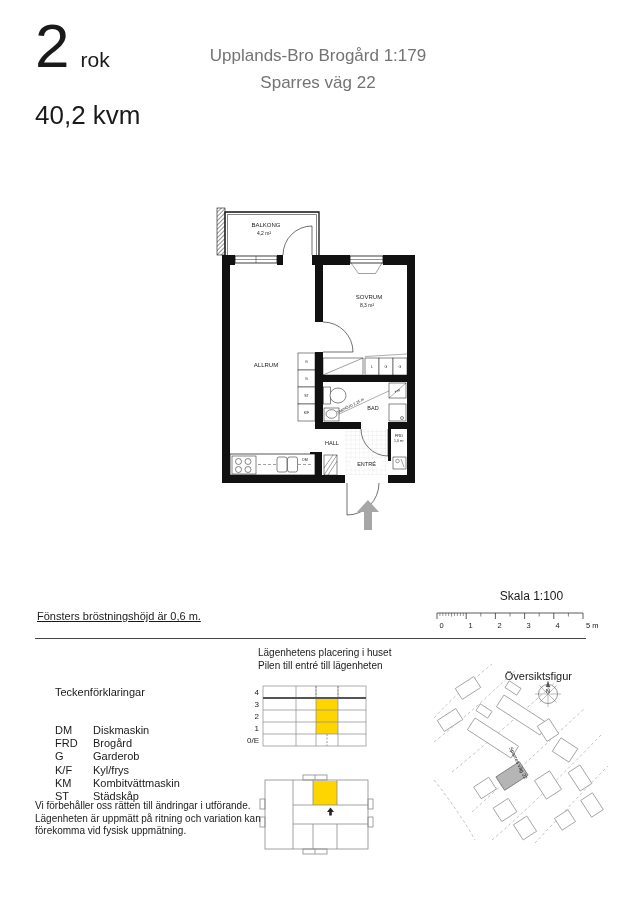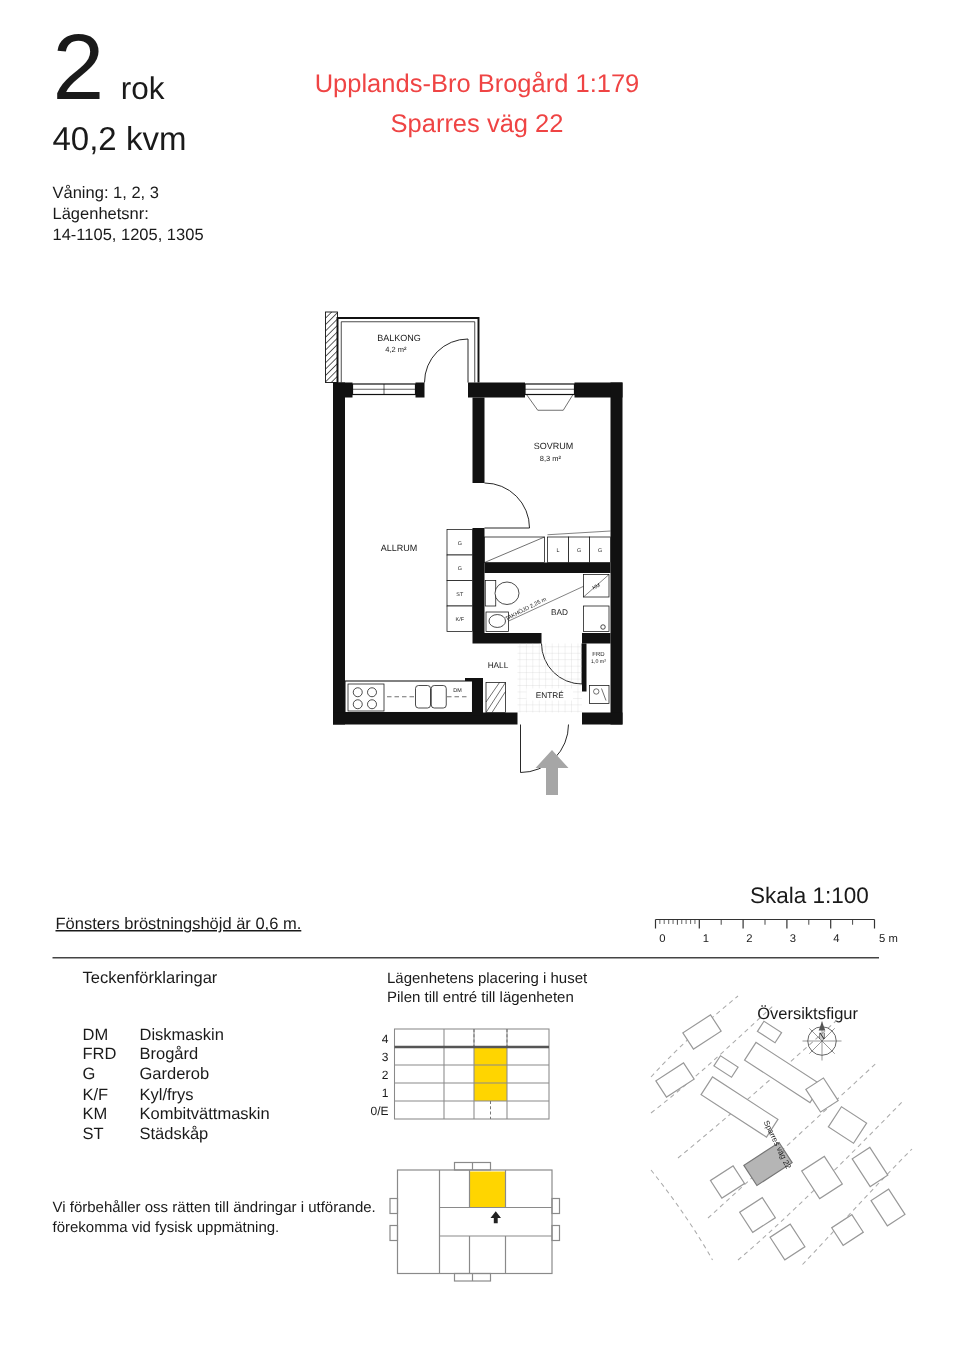--- a/index.html
+++ b/index.html
@@ -6,38 +6,38 @@
   .page{position:relative;width:636px;height:900px;background:#ffffff;
         font-family:"Liberation Sans",sans-serif;color:#1a1a1a;overflow:hidden;margin:0 auto;}
   svg{font-family:"Liberation Sans",sans-serif;}
   svg text{fill:#1a1a1a;}
 
   
   .hdr-left{position:absolute;left:35px;top:16px;}
   .rooms-row{display:flex;align-items:baseline;}
   .big-num{font-size:62px;line-height:60px;font-weight:400;}
   .rok{font-size:21px;margin-left:11px;}
-  .area{font-size:22px;margin-top:4px;}
+  .area{font-size:26px;margin-top:24px;}
   .meta{font-size:11px;line-height:14px;margin-top:16px;}
   .hdr-title{position:absolute;left:148px;top:42px;width:340px;text-align:center;
-             font-size:17px;line-height:27px;color:#ef4444;}
+             font-size:17px;line-height:27px;color:#737373;}
 
   
   .plan-svg{position:absolute;left:213px;top:203px;}
 
   
-  .skala{position:absolute;left:500px;top:589px;width:103px;text-align:left;font-size:15px;}
+  .skala{position:absolute;left:480px;top:589px;width:103px;text-align:center;font-size:12px;}
   .scalebar-svg{position:absolute;left:435px;top:611px;}
 
   .window-note{position:absolute;left:37px;top:610px;font-size:11px;text-decoration:underline;}
   .divider{position:absolute;left:35px;top:638px;width:551px;height:1px;background:#444;}
 
   
   .legend{position:absolute;left:55px;top:646px;font-size:11px;}
-  .legend-title{margin-bottom:26px;}
+  .legend-title{margin-bottom:26px;margin-top:40px;}
   .legend-row{display:grid;grid-template-columns:38px auto;line-height:13.2px;}
 
   
   .placement-titles{position:absolute;left:258px;top:646px;font-size:10px;line-height:13px;}
   .elevation-svg{position:absolute;left:243px;top:684px;}
   .footprint-svg{position:absolute;left:255px;top:770px;}
 
   
   .overview-title{position:absolute;left:430px;top:670px;width:142px;text-align:right;font-size:11px;}
   .sitemap-svg{position:absolute;left:430px;top:660px;}
@@ -48,25 +48,20 @@
 <body>
 
 <div class="page">
 
   <div class="hdr-left">
     <div class="rooms-row">
       <span class="big-num">2</span>
       <span class="rok">rok</span>
     </div>
     <div class="area">40,2 kvm</div>
-    <div class="meta">
-      <div>Våning: 1, 2, 3</div>
-      <div>Lägenhetsnr:</div>
-      <div>14-1105, 1205, 1305</div>
-    </div>
   </div>
 
   <div class="hdr-title">
     <div>Upplands-Bro Brogård 1:179</div>
     <div>Sparres väg 22</div>
   </div>
 
   <svg class="plan-svg" width="210" height="330" viewBox="0 0 210 330">
     <defs>
       <pattern id="tiles" width="4.3" height="4.3" patternUnits="userSpaceOnUse">
@@ -316,16 +311,17 @@
     <g stroke="#555" stroke-width="0.6" fill="none">
       <circle cx="118" cy="34" r="9.5"></circle>
       <path d="M118 21 V47 M105 34 H131 M109.5 25.5 L126.5 42.5 M126.5 25.5 L109.5 42.5" stroke-width="0.4"></path>
       <polygon points="118,21 115.8,27 120.2,27" fill="#555" stroke="none"></polygon>
     </g>
     <text x="118" y="32.5" font-size="6" text-anchor="middle">N</text>
   </svg>
 
   <div class="disclaimer">
     <div>Vi förbehåller oss rätten till ändringar i utförande.</div>
+    <div>Lägenheten är uppmätt på ritning och variation kan</div>
     <div>förekomma vid fysisk uppmätning.</div>
   </div>
 
 </div>
 
 </body></html>

